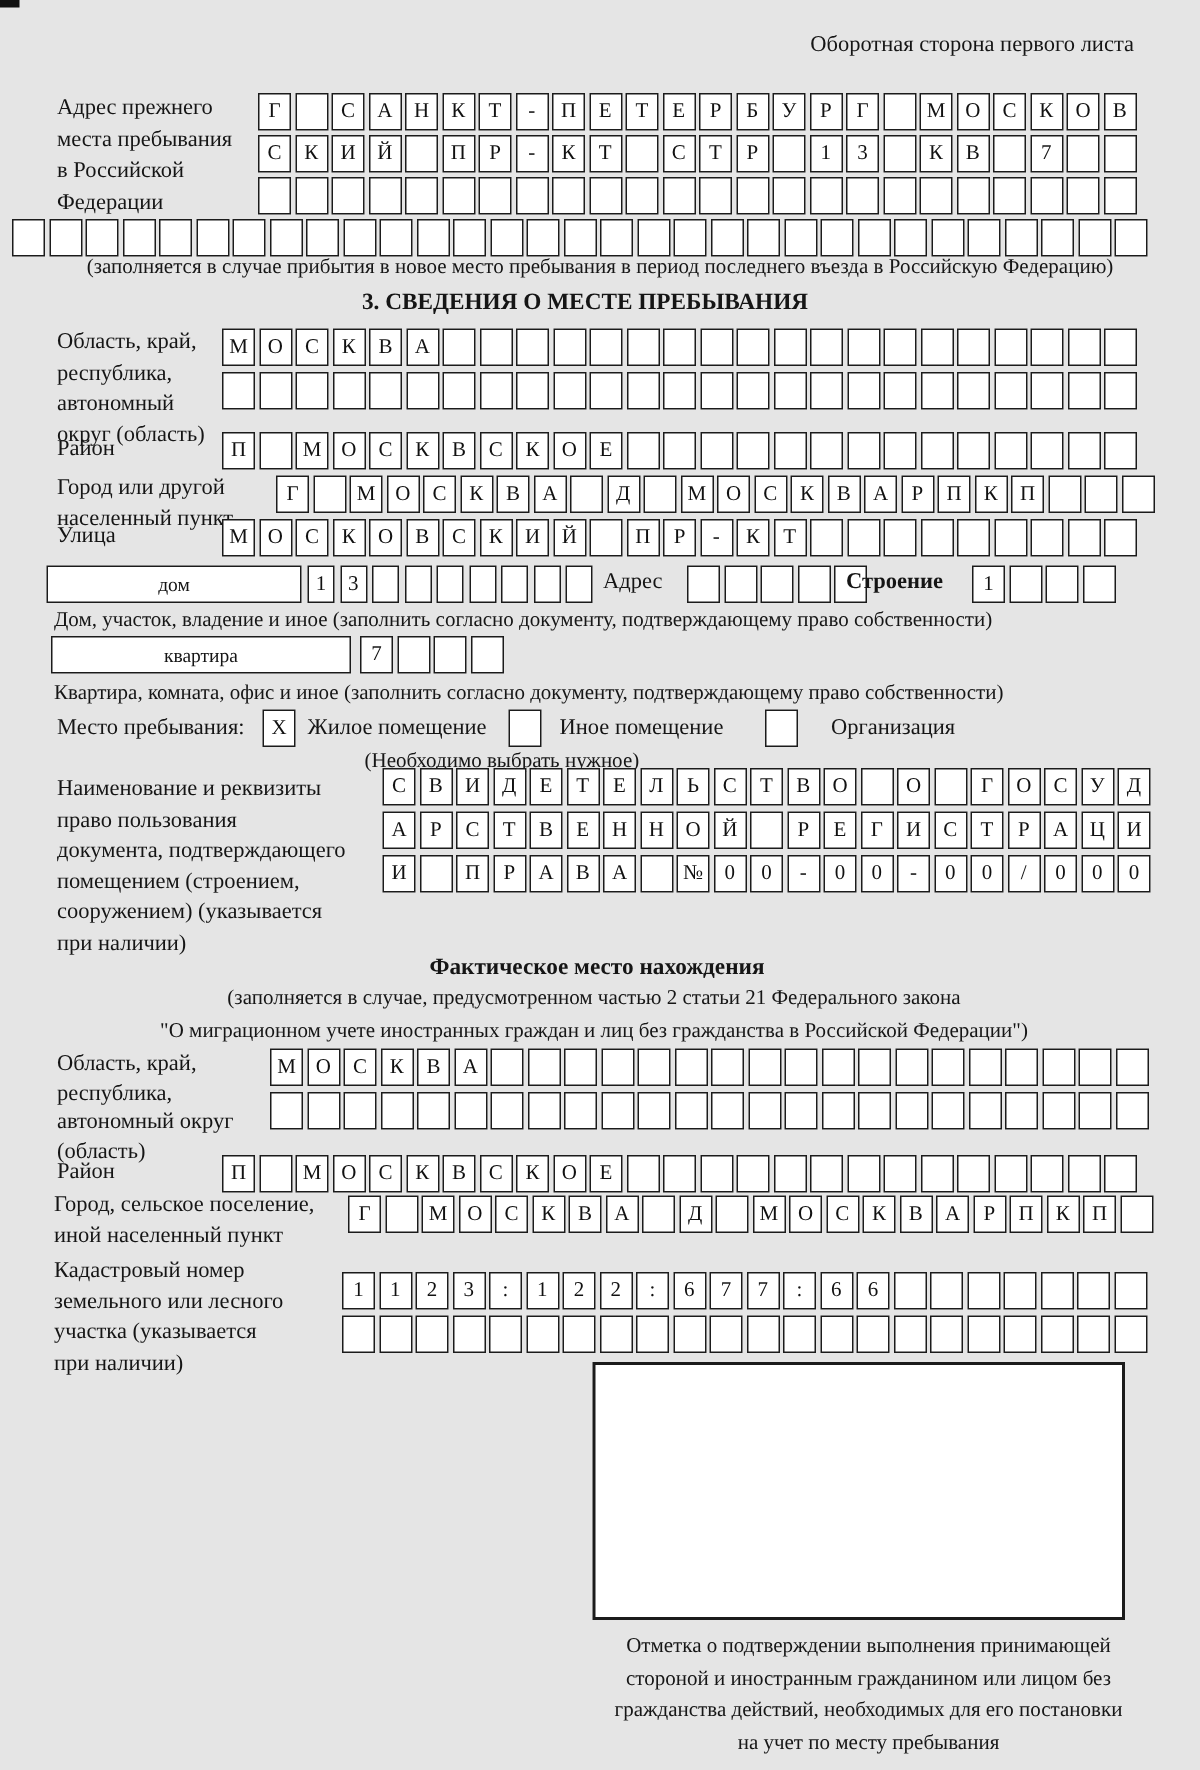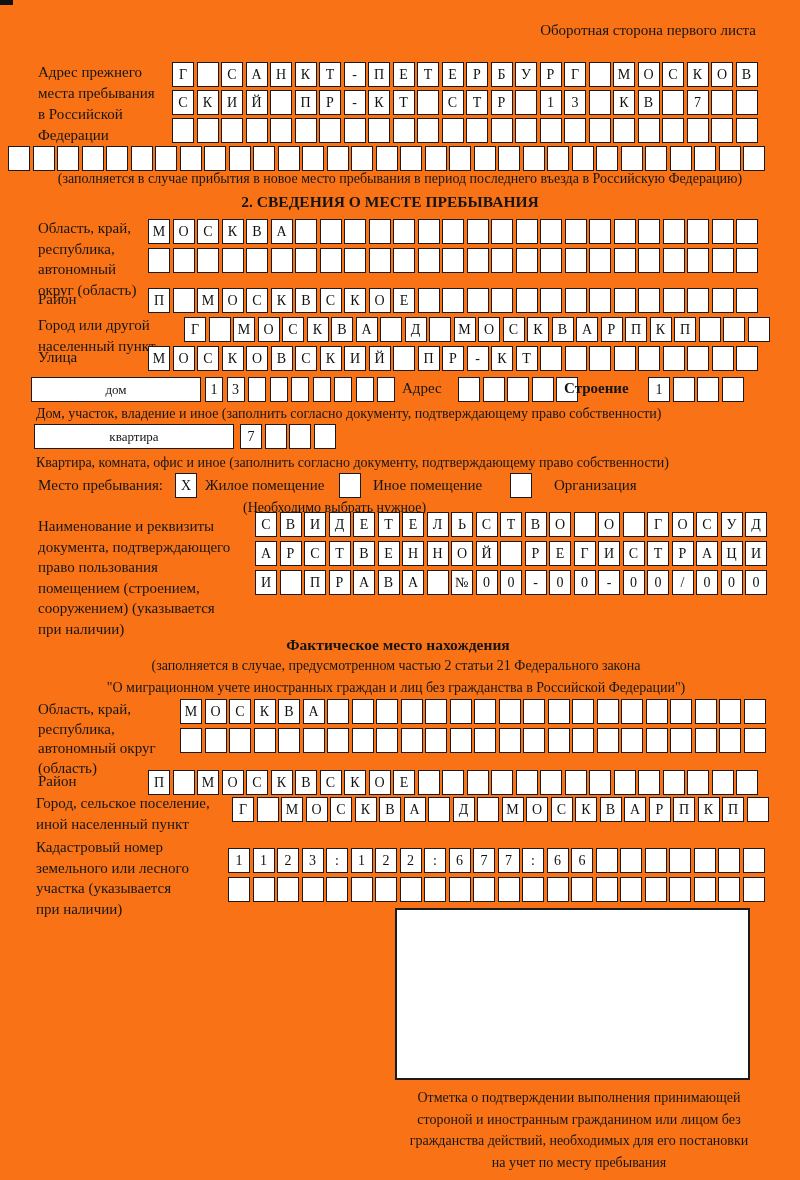--- a/index.html
+++ b/index.html
@@ -1,17 +1,17 @@
 <!DOCTYPE html>
 <html><head>
 <meta charset="utf-8">
 <style>
   html,body{margin:0;padding:0;background:#ffffff;}
   #form{
-    position:relative;width:800px;height:1180px;background:#f97316;
+    position:relative;width:800px;height:1180px;background:#e5e5e5;
     font-family:"Liberation Serif","DejaVu Serif",serif;color:#151515;overflow:hidden;
   }
   .cellrow{position:absolute;display:flex;}
   .cell{
     box-sizing:border-box;flex:0 0 auto;
     width:22px;height:25px;border:1.6px solid #1b1b1b;margin-right:2.5px;
     display:flex;align-items:center;justify-content:center;
     font-size:14px;color:#111;background:#fff;
   }
   .sm-cells .cell{width:18px;margin-right:3.5px;}
@@ -150,21 +150,21 @@
       <span class="cell"></span>
       <span class="cell"></span>
       <span class="cell"></span>
       <span class="cell"></span>
       <span class="cell"></span>
       <span class="cell"></span>
       <span class="cell"></span>
     </div>
   <div class="note center" style="left:0;top:171px;width:800px;">(заполняется в случае прибытия в новое место пребывания в период последнего въезда в Российскую Федерацию)</div>
 
-  <div class="title" style="left:0;top:193px;width:780px;">2. СВЕДЕНИЯ О МЕСТЕ ПРЕБЫВАНИЯ</div>
+  <div class="title" style="left:0;top:193px;width:780px;">3. СВЕДЕНИЯ О МЕСТЕ ПРЕБЫВАНИЯ</div>
 
   <div class="lbl" style="left:38px;top:218px;width:140px;">
     <div>Область, край,</div>
     <div>республика,</div>
     <div>автономный</div>
     <div>округ (область)</div>
   </div>
   <div class="cellrow" style="left:148px;top:219px;">
       <span class="cell">М</span>
       <span class="cell">О</span>
@@ -357,22 +357,22 @@
     </div>
   <div class="single" style="left:373px;top:477px;">Иное помещение</div>
   <div class="cellrow" style="left:510px;top:473px;">
       <span class="cell"></span>
     </div>
   <div class="single" style="left:554px;top:477px;">Организация</div>
   <div class="note" style="left:243px;top:500px;">(Необходимо выбрать нужное)</div>
 
   <div class="lbl" style="left:38px;top:516px;width:215px;">
     <div>Наименование и реквизиты</div>
+    <div>право пользования</div>
     <div>документа, подтверждающего</div>
-    <div>право пользования</div>
     <div>помещением (строением,</div>
     <div>сооружением) (указывается</div>
     <div>при наличии)</div>
   </div>
   <div class="cellrow" style="left:255px;top:512px;">
       <span class="cell">С</span>
       <span class="cell">В</span>
       <span class="cell">И</span>
       <span class="cell">Д</span>
       <span class="cell">Е</span>

